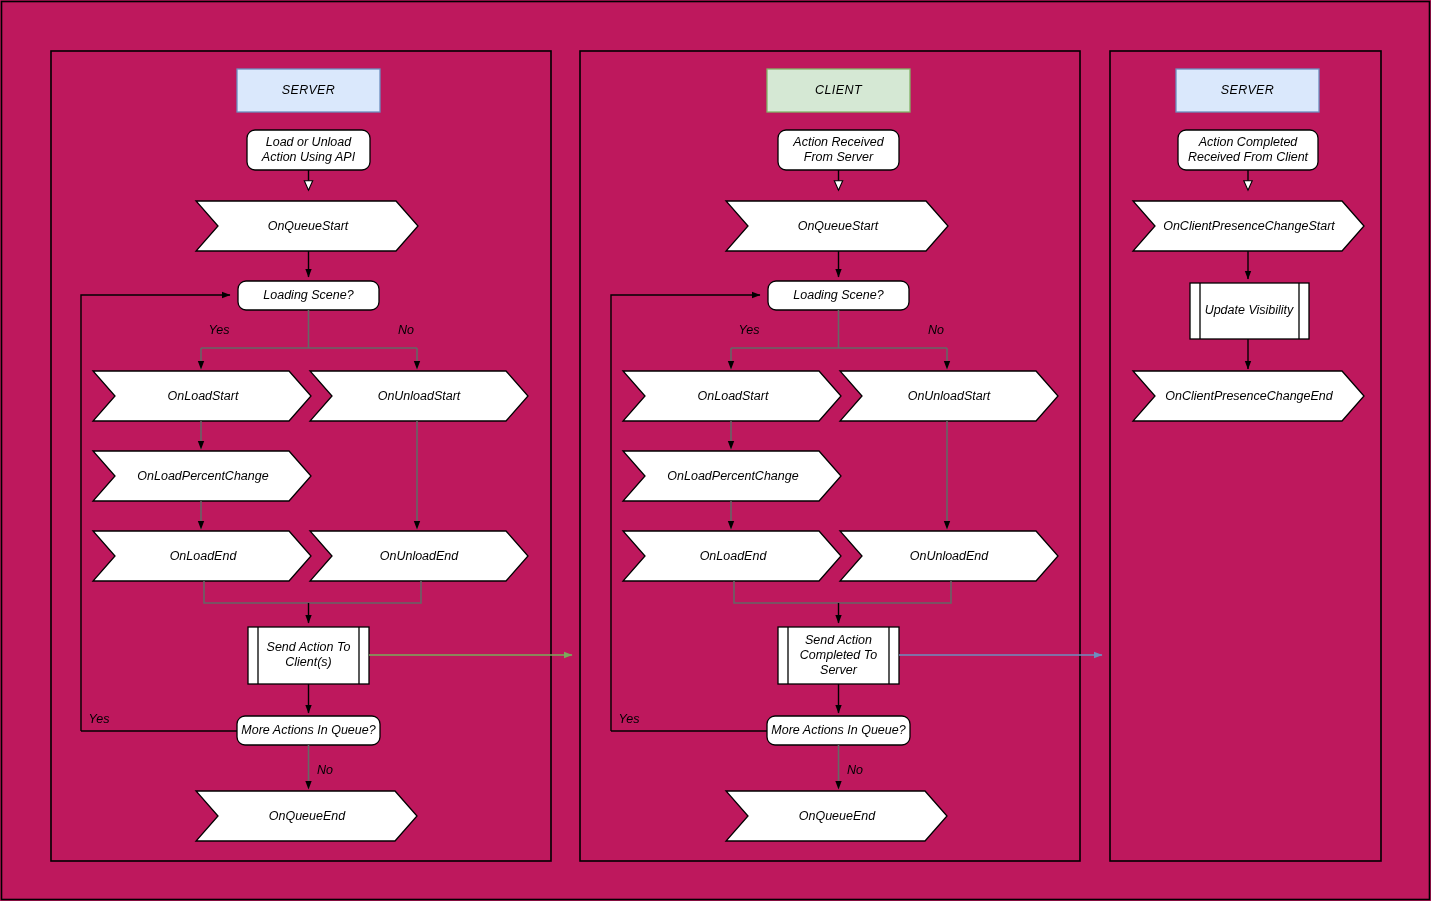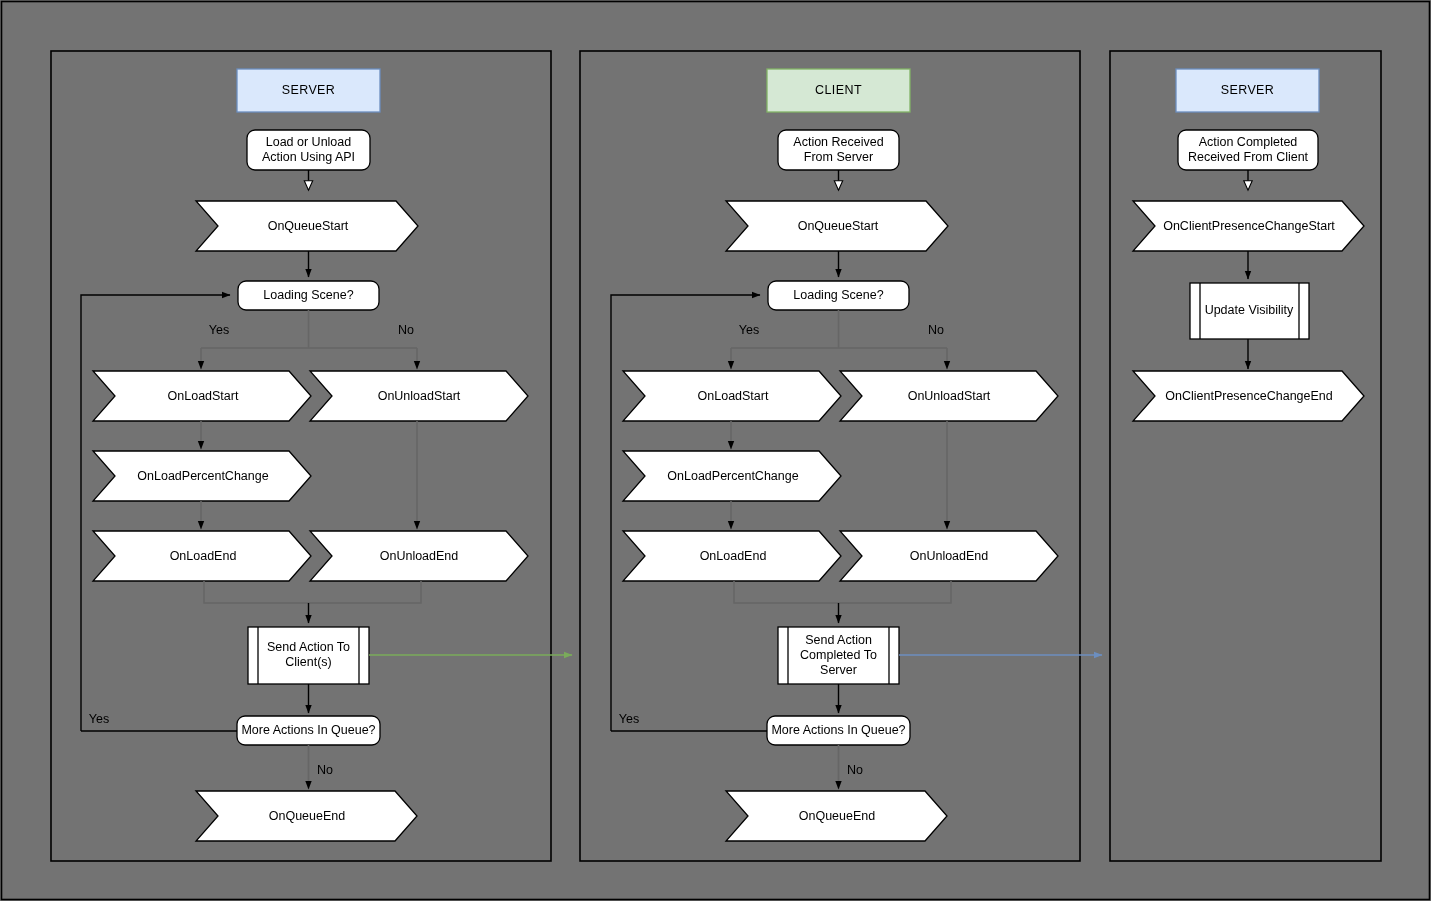--- a/index.html
+++ b/index.html
@@ -5,22 +5,23 @@
 <style>
   html, body {
     margin: 0;
     padding: 0;
     background: #ffffff;
   }
   #canvas-wrap {
     position: relative;
     width: 1431px;
     height: 901px;
-    background: #737373;
+    background: #be185d;
     font-family: "Liberation Sans", sans-serif;
+    font-style: italic;
   }
   svg.diagram {
     display: block;
     width: 1431px;
     height: 901px;
     shape-rendering: geometricPrecision;
   }
   .shape-fill { fill: #ffffff; }
   .lane-border { stroke: #000000; stroke-width: 1.6; fill: none; }
   .outer-border { stroke: #000000; stroke-width: 1.6; fill: none; }

